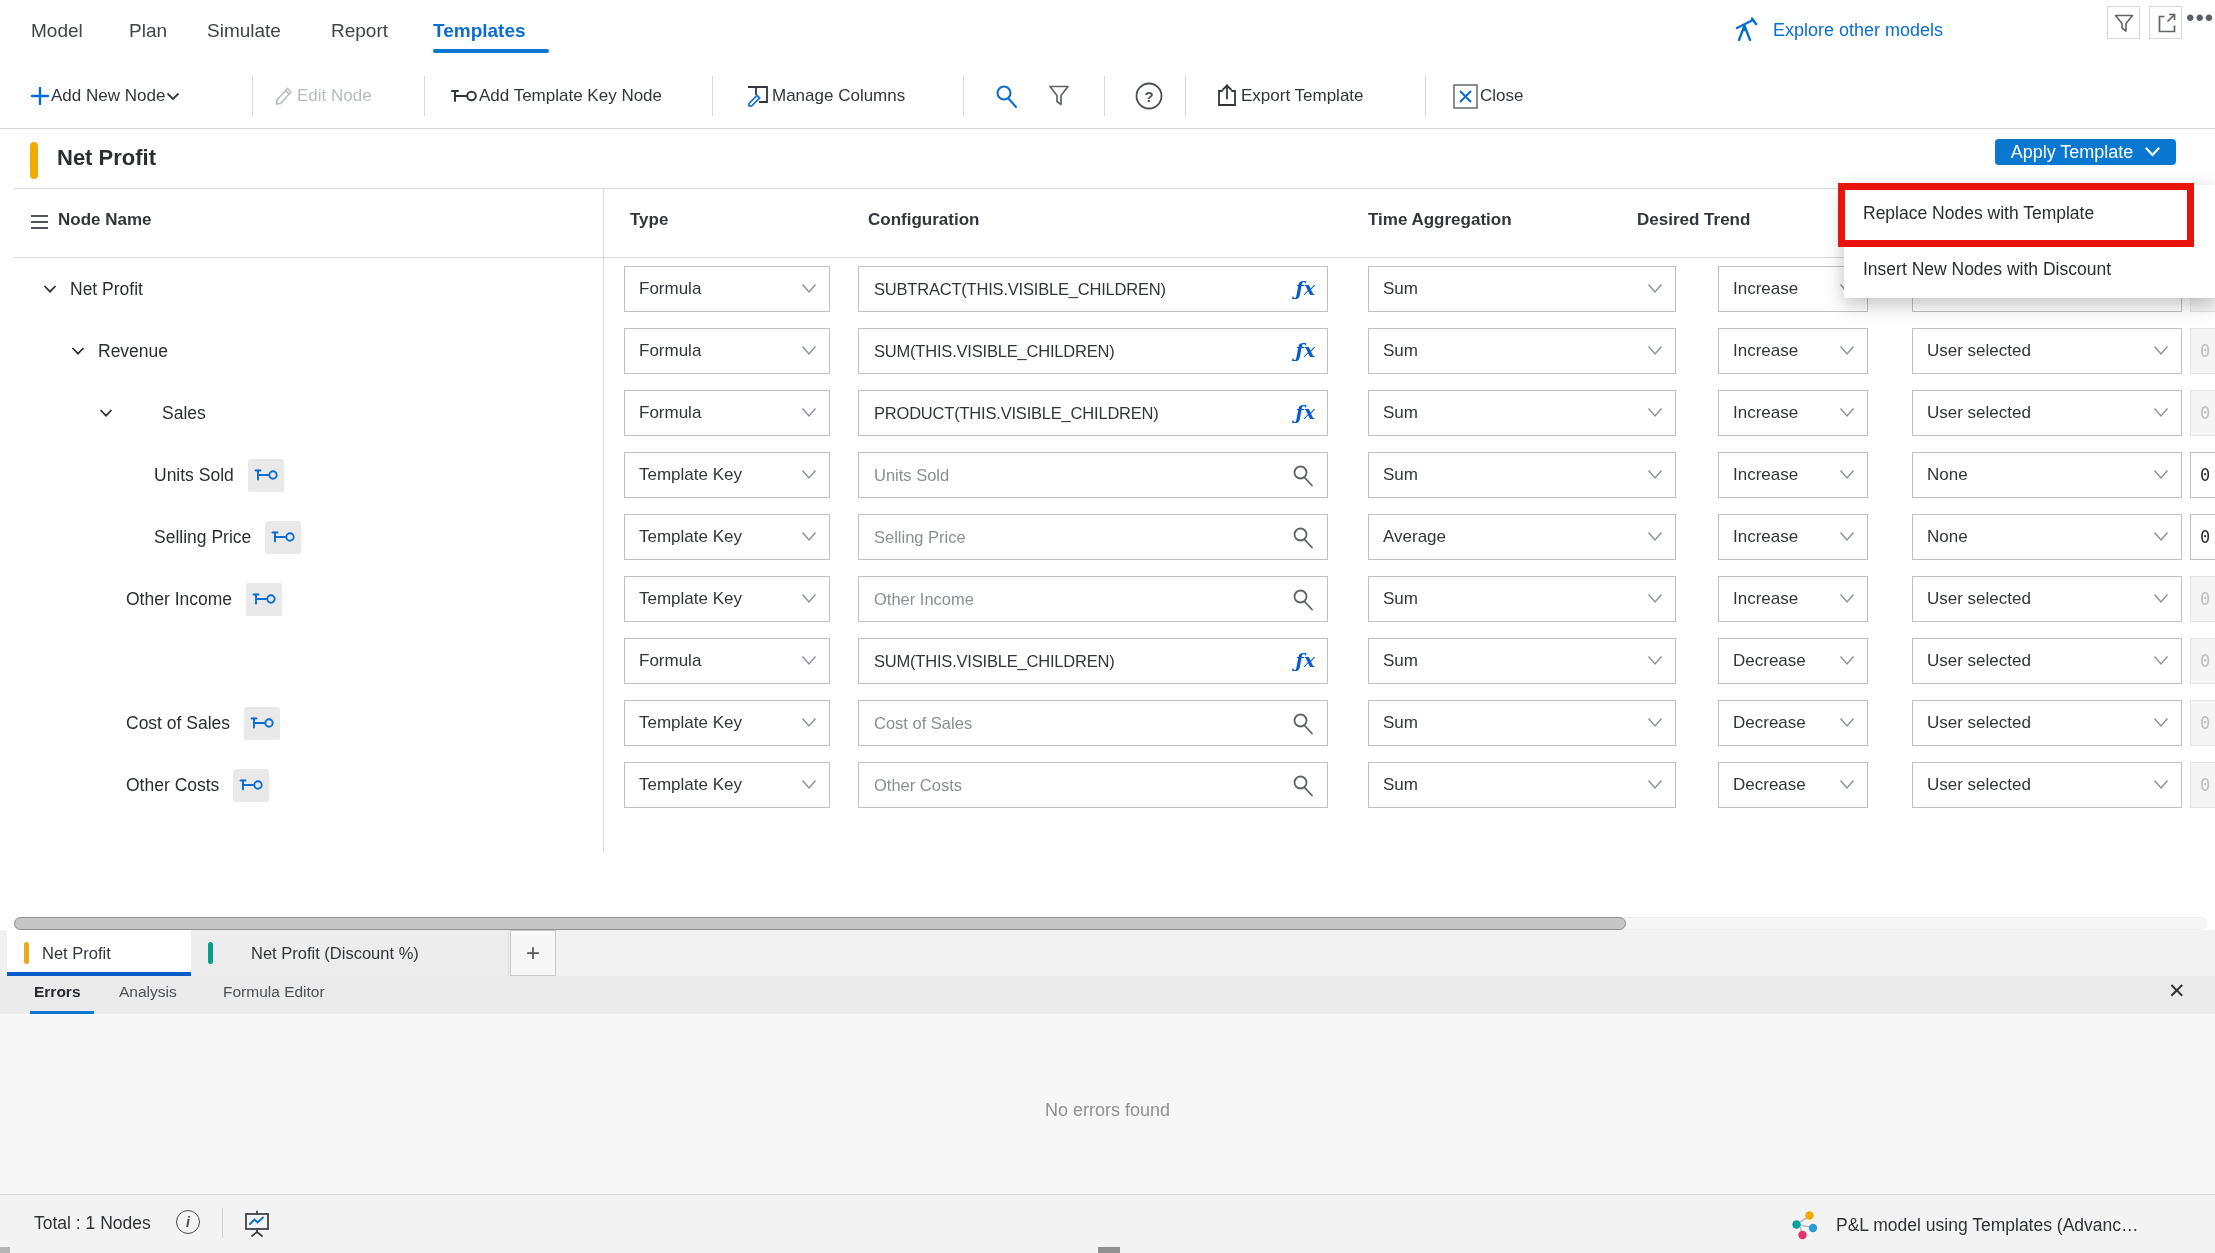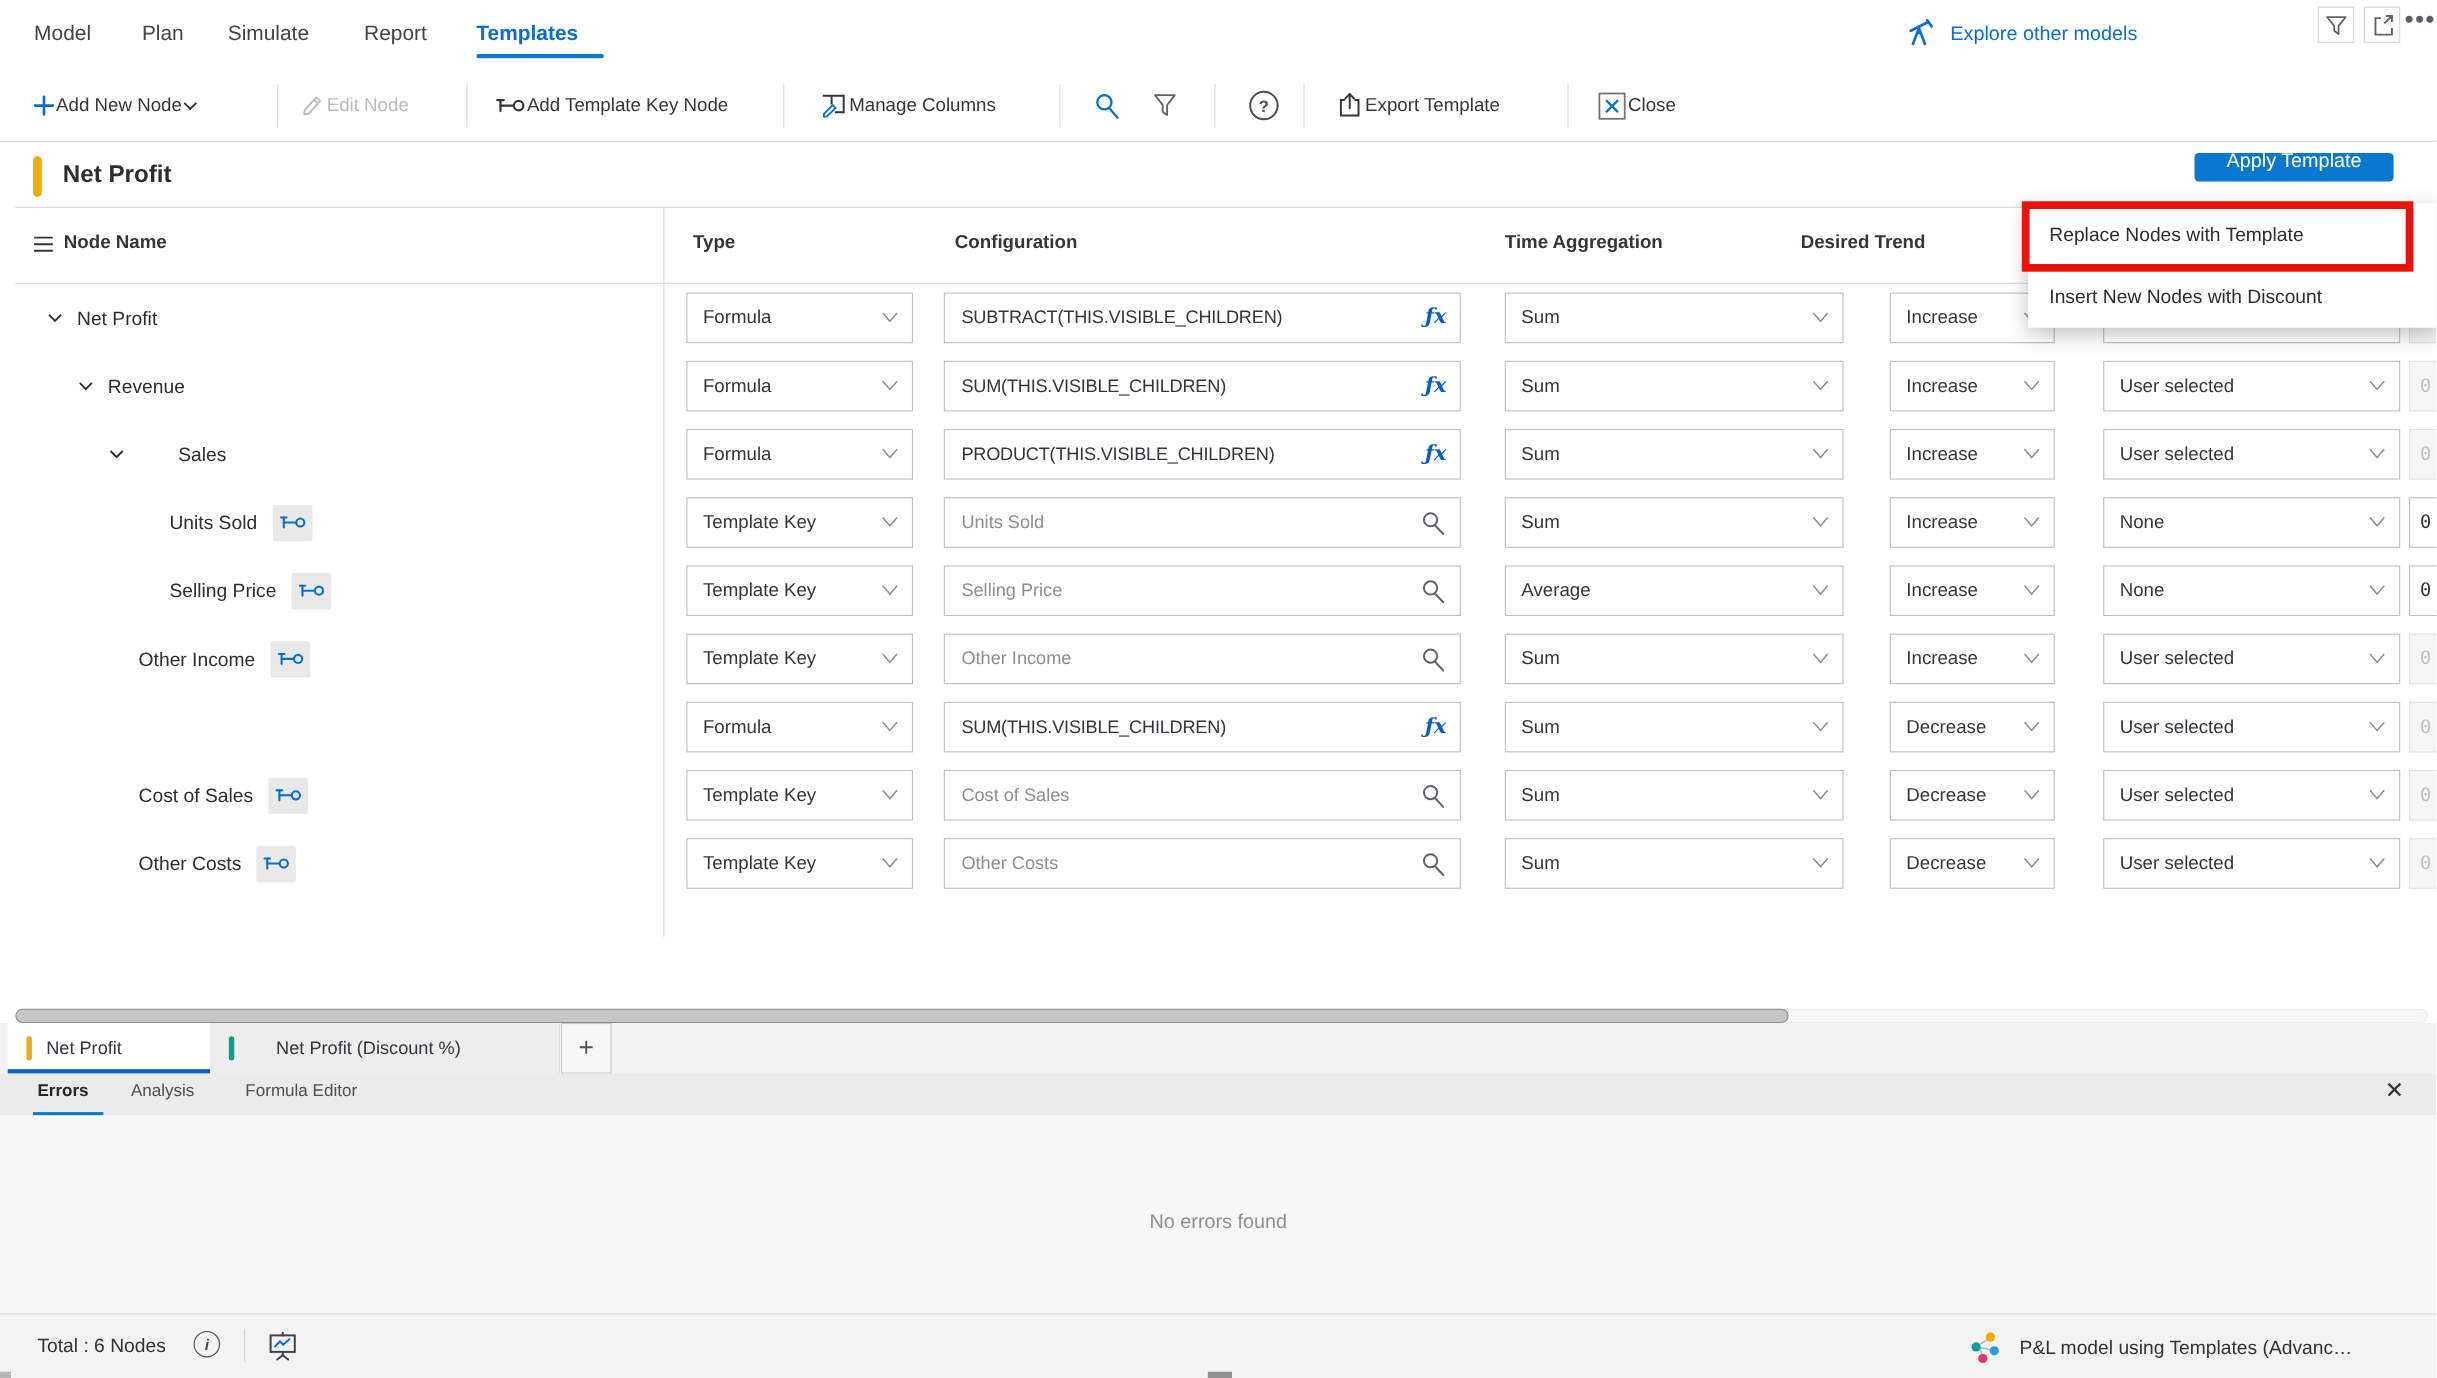--- a/index.html
+++ b/index.html
@@ -19,21 +19,21 @@
   
   .toolbar { position:absolute; left:0; top:64px; width:2215px; height:65px; background:#fff; border-bottom:1px solid #d5d5d5; }
   .tbtn { position:absolute; top:0; height:64px; display:flex; align-items:center; gap:1px; font-size:17px; color:#32363a; white-space:nowrap; }
   .tbtn.disabled { color:#b9bcbf; }
   .vsep { position:absolute; top:12px; height:40px; width:1px; background:#d9d9d9; }
   
   .title-row { position:absolute; left:0; top:133px; width:2215px; height:54px; background:#fff; }
   .title-bar { position:absolute; left:30px; top:9px; width:8px; height:37px; border-radius:4px; background:#f0ab00; }
   .page-title { position:absolute; left:57px; top:12px; font-size:22px; font-weight:700; color:#2b2e31; }
   .apply-btn { position:absolute; left:1995px; top:6px; width:181px; height:26px; background:#0a78d1; border-radius:4px;
-    display:flex; align-items:center; justify-content:center; gap:12px; color:#fff; font-size:18px; cursor:pointer;flex-direction:column; }
+    display:flex; align-items:center; justify-content:center; gap:12px; color:#fff; font-size:18px; cursor:pointer; }
   
   .hline { position:absolute; height:1px; background:#d9d9d9; }
   .vline { position:absolute; width:1px; background:#d9d9d9; }
   .col-head { position:absolute; top:210px; font-size:17px; font-weight:700; color:#32363a; }
   .burger { position:absolute; left:30px; top:214px; }
   .trow { position:absolute; left:0; width:2215px; height:46px; }
   .tree-cell { position:absolute; left:0; top:0; width:600px; height:46px; display:flex; align-items:center; }
   .tw-chev { margin-right:12px; flex:0 0 auto; cursor:pointer; }
   .tw-label { font-size:17.5px; color:#2b2e31; white-space:nowrap; }
   .key-chip { margin-left:14px; width:36px; height:33px; background:#e9e9e9; border-radius:2px; display:flex; align-items:center; justify-content:center; }
@@ -655,21 +655,21 @@
     <span class="panel-tab" style="left:119px">Analysis</span>
     <span class="panel-tab" style="left:223px">Formula Editor</span>
     <div class="panel-underline"></div>
     <span class="panel-close">✕</span>
   </div>
   <div class="panel-body">
     <div class="empty-msg">No errors found</div>
   </div>
 
   <div class="statusbar">
-    <span class="status-total">Total : 6 Nodes</span>
+    <span class="status-total">Total : 1 Nodes</span>
     <span class="info-ic">i</span>
     <div class="status-sep"></div>
     <svg class="chart-ic" width="30" height="30" viewBox="0 0 30 30" fill="none" stroke="#3f4347" stroke-width="1.8" stroke-linecap="round">
       <rect x="4" y="5" width="22" height="15"></rect>
         <path d="M8 15 l4.5-4.5 3 3 L21 8.5" stroke="#0a6ed1"></path>
         <path d="M15 20 v3"></path>
         <path d="M10 27 l5-4 5 4"></path>
         <path d="M15 2.5 v2.5"></path>
     </svg>
     <div class="model-badge">

